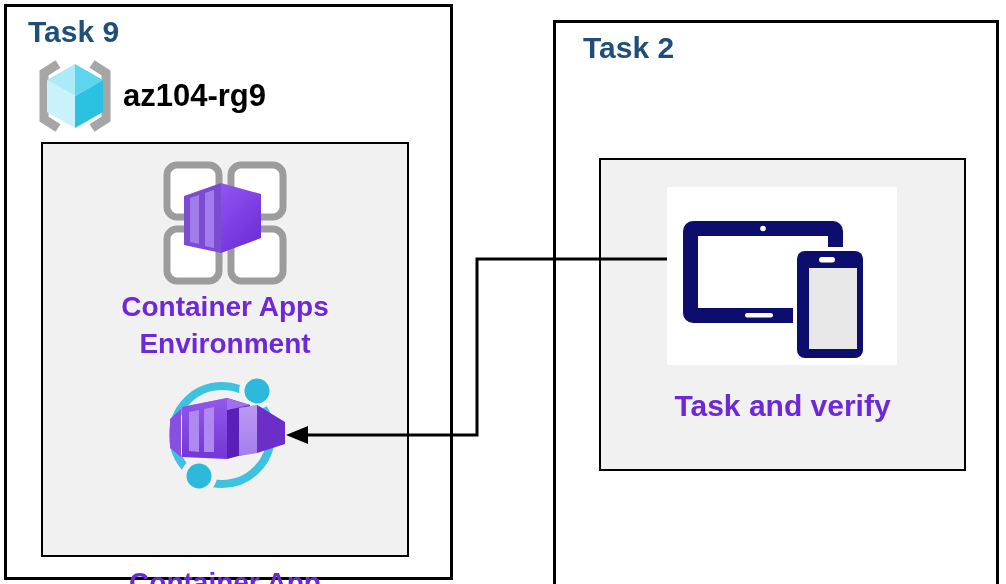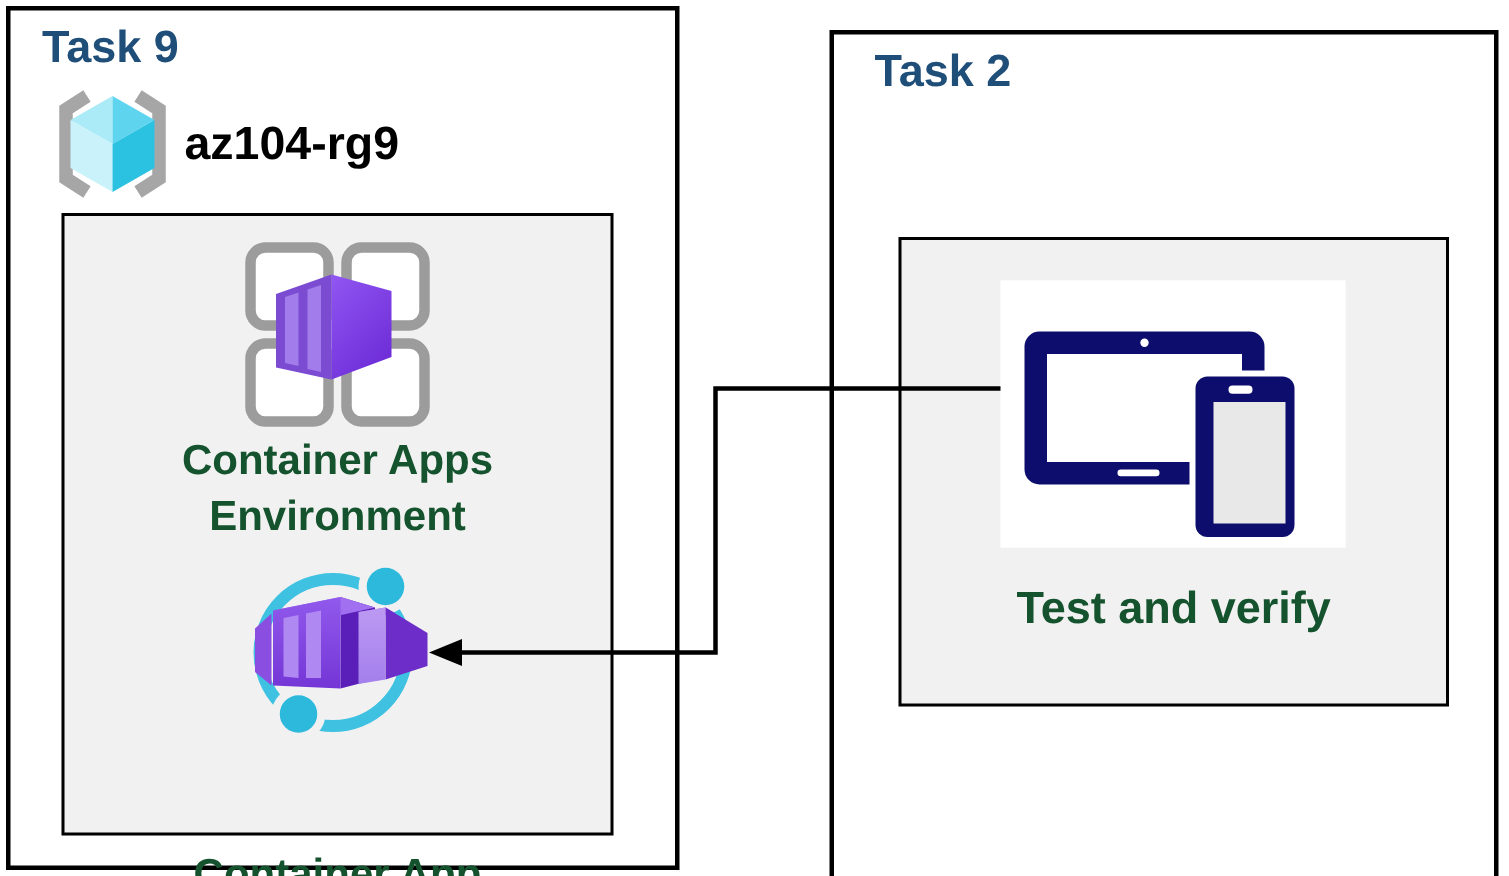--- a/index.html
+++ b/index.html
@@ -25,21 +25,21 @@
   .inner-box {
     position:absolute; background:#F1F1F1; border:2px solid #000; box-sizing:border-box;
   }
   #env-box { left:34px; top:135px; width:368px; height:415px; }
   #verify-box { left:43px; top:135px; width:367px; height:313px; }
   .icon-abs { position:absolute; }
   #cae-icon-wrap { left:119px; top:16px; }
   #ca-icon-wrap  { left:121px; top:231px; }
   .center-label {
     position:absolute; left:0; width:100%; text-align:center;
-    font-weight:bold; color:#14532d;
+    font-weight:bold; color:#6d28d9;
   }
   #env-label { top:144px; font-size:28px; line-height:37px; }
   #env-label span { display:inline-block; width:250px; }
   #ca-label { top:373px; font-size:28px; line-height:36px;margin-top:48px; }
   #verify-label { top:227px; font-size:30px; line-height:38px; }
   #device-area {
     position:absolute; left:66px; top:27px; width:230px; height:178px; background:#fff;
   }
   #arrow-overlay {
     position:absolute; left:0; top:0; z-index:10; pointer-events:none;
@@ -137,21 +137,21 @@
           <rect x="31" y="49" width="130" height="72" fill="#FFFFFF"></rect>
           <circle cx="96" cy="41.5" r="2.8" fill="#FFFFFF"></circle>
           <rect x="78" y="126" width="28" height="4.5" rx="2.2" fill="#FFFFFF"></rect>
           <rect x="126" y="60" width="74" height="115" rx="12" fill="#FFFFFF"></rect>
           <rect x="130" y="64" width="66" height="107" rx="8" fill="#0D0D6E"></rect>
           <rect x="152" y="70" width="16" height="5.5" rx="2.7" fill="#FFFFFF"></rect>
           <rect x="142" y="81" width="48" height="81" fill="#E8E8E8"></rect>
         </svg>
       </div>
 
-      <div class="center-label" id="verify-label">Test and verify</div>
+      <div class="center-label" id="verify-label">Task and verify</div>
     </div>
   </section>
 
   <svg id="arrow-overlay" width="1006" height="584" viewBox="0 0 1006 584">
     <polyline points="667,259 477,259 477,435 306,435" fill="none" stroke="#000000" stroke-width="3"></polyline>
     <polygon points="286,435 308,426 308,444" fill="#000000"></polygon>
   </svg>
 
 </div>
 

